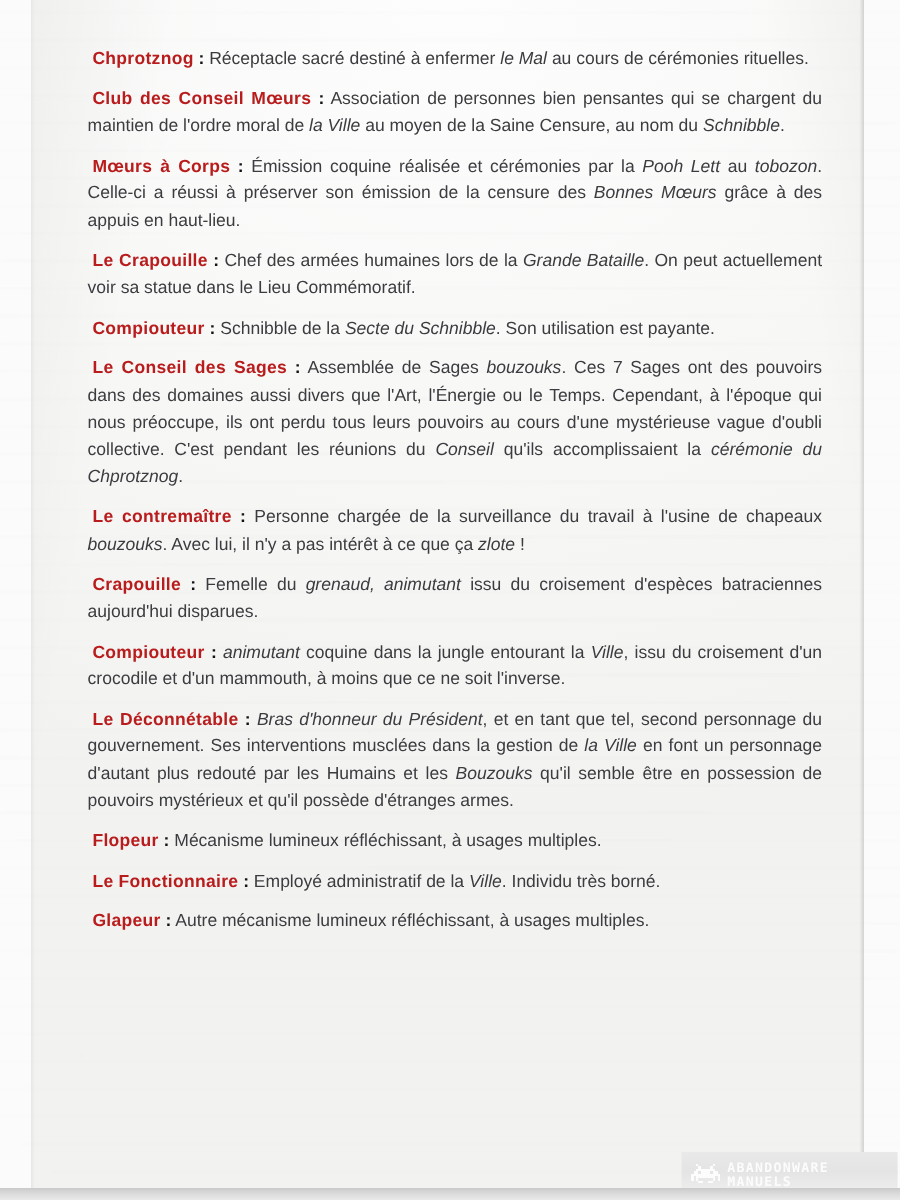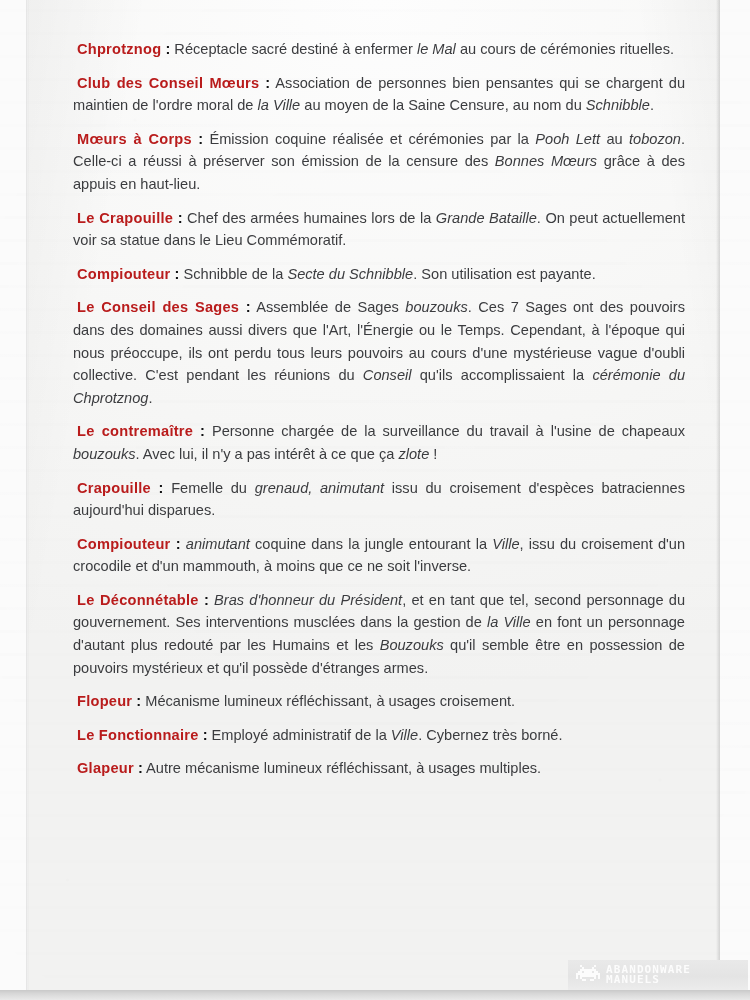--- a/index.html
+++ b/index.html
@@ -113,21 +113,21 @@
 
   
   .watermark {
     position: absolute;
     left: 568px;
     top: 960px;
     width: 180px;
     height: 30px;
     background: linear-gradient(to bottom, #e9e9e9 0%, #e4e4e4 55%, #ececec 100%);
     display: flex;
-    align-items: center;
+    align-items: flex-end;
     padding-left: 6px;
     box-sizing: border-box;
   }
   .wm-invader {
     width: 28px;
     height: 20px;
     flex: 0 0 auto;
     margin-right: 4px;
   }
   .wm-text {
@@ -159,22 +159,22 @@
       <p class="entry"><span class="term">Chprotznog</span><span class="colon"> :</span><span> Réceptacle sacré destiné à enfermer </span><i>le Mal</i><span> au cours de cérémonies rituelles.</span></p>
       <p class="entry"><span class="term">Club des Conseil Mœurs</span><span class="colon"> :</span><span> Association de personnes bien pensantes qui se chargent du maintien de l'ordre moral de </span><i>la Ville</i><span> au moyen de la Saine Censure, au nom du </span><i>Schnibble</i><span>.</span></p>
       <p class="entry"><span class="term">Mœurs à Corps</span><span class="colon"> :</span><span> Émission coquine réalisée et cérémonies par la </span><i>Pooh Lett</i><span> au </span><i>tobozon</i><span>. Celle-ci a réussi à préserver son émission de la censure des </span><i>Bonnes Mœurs</i><span> grâce à des appuis en haut-lieu.</span></p>
       <p class="entry"><span class="term">Le Crapouille</span><span class="colon"> :</span><span> Chef des armées humaines lors de la </span><i>Grande Bataille</i><span>. On peut actuellement voir sa statue dans le Lieu Commémoratif.</span></p>
       <p class="entry"><span class="term">Compiouteur</span><span class="colon"> :</span><span> Schnibble de la </span><i>Secte du Schnibble</i><span>. Son utilisation est payante.</span></p>
       <p class="entry"><span class="term">Le Conseil des Sages</span><span class="colon"> :</span><span> Assemblée de Sages </span><i>bouzouks</i><span>. Ces 7 Sages ont des pouvoirs dans des domaines aussi divers que l'Art, l'Énergie ou le Temps. Cependant, à l'époque qui nous préoccupe, ils ont perdu tous leurs pouvoirs au cours d'une mystérieuse vague d'oubli collective. C'est pendant les réunions du </span><i>Conseil</i><span> qu'ils accomplissaient la </span><i>cérémonie du Chprotznog</i><span>.</span></p>
       <p class="entry"><span class="term">Le contremaître</span><span class="colon"> :</span><span> Personne chargée de la surveillance du travail à l'usine de chapeaux </span><i>bouzouks</i><span>. Avec lui, il n'y a pas intérêt à ce que ça </span><i>zlote</i><span> !</span></p>
       <p class="entry"><span class="term">Crapouille</span><span class="colon"> :</span><span> Femelle du </span><i>grenaud, animutant</i><span> issu du croisement d'espèces batraciennes aujourd'hui disparues.</span></p>
       <p class="entry"><span class="term">Compiouteur</span><span class="colon"> :</span><span> </span><i>animutant</i><span> coquine dans la jungle entourant la </span><i>Ville</i><span>, issu du croisement d'un crocodile et d'un mammouth, à moins que ce ne soit l'inverse.</span></p>
       <p class="entry"><span class="term">Le Déconnétable</span><span class="colon"> :</span><span> </span><i>Bras d'honneur du Président</i><span>, et en tant que tel, second personnage du gouvernement. Ses interventions musclées dans la gestion de </span><i>la Ville</i><span> en font un personnage d'autant plus redouté par les Humains et les </span><i>Bouzouks</i><span> qu'il semble être en possession de pouvoirs mystérieux et qu'il possède d'étranges armes.</span></p>
-      <p class="entry"><span class="term">Flopeur</span><span class="colon"> :</span><span> Mécanisme lumineux réfléchissant, à usages croisement.</span></p>
-      <p class="entry"><span class="term">Le Fonctionnaire</span><span class="colon"> :</span><span> Employé administratif de la </span><i>Ville</i><span>. Cybernez très borné.</span></p>
+      <p class="entry"><span class="term">Flopeur</span><span class="colon"> :</span><span> Mécanisme lumineux réfléchissant, à usages multiples.</span></p>
+      <p class="entry"><span class="term">Le Fonctionnaire</span><span class="colon"> :</span><span> Employé administratif de la </span><i>Ville</i><span>. Individu très borné.</span></p>
       <p class="entry"><span class="term">Glapeur</span><span class="colon"> :</span><span> Autre mécanisme lumineux réfléchissant, à usages multiples.</span></p>
     </div>
 
   <div class="watermark">
     <svg class="wm-invader" viewBox="0 0 14 10" shape-rendering="crispEdges">
       <g fill="#fcfcfc">
         <rect x="3" y="0" width="1" height="1"></rect>
           <rect x="10" y="0" width="1" height="1"></rect>
         <rect x="4" y="1" width="1" height="1"></rect>
           <rect x="9" y="1" width="1" height="1"></rect>

